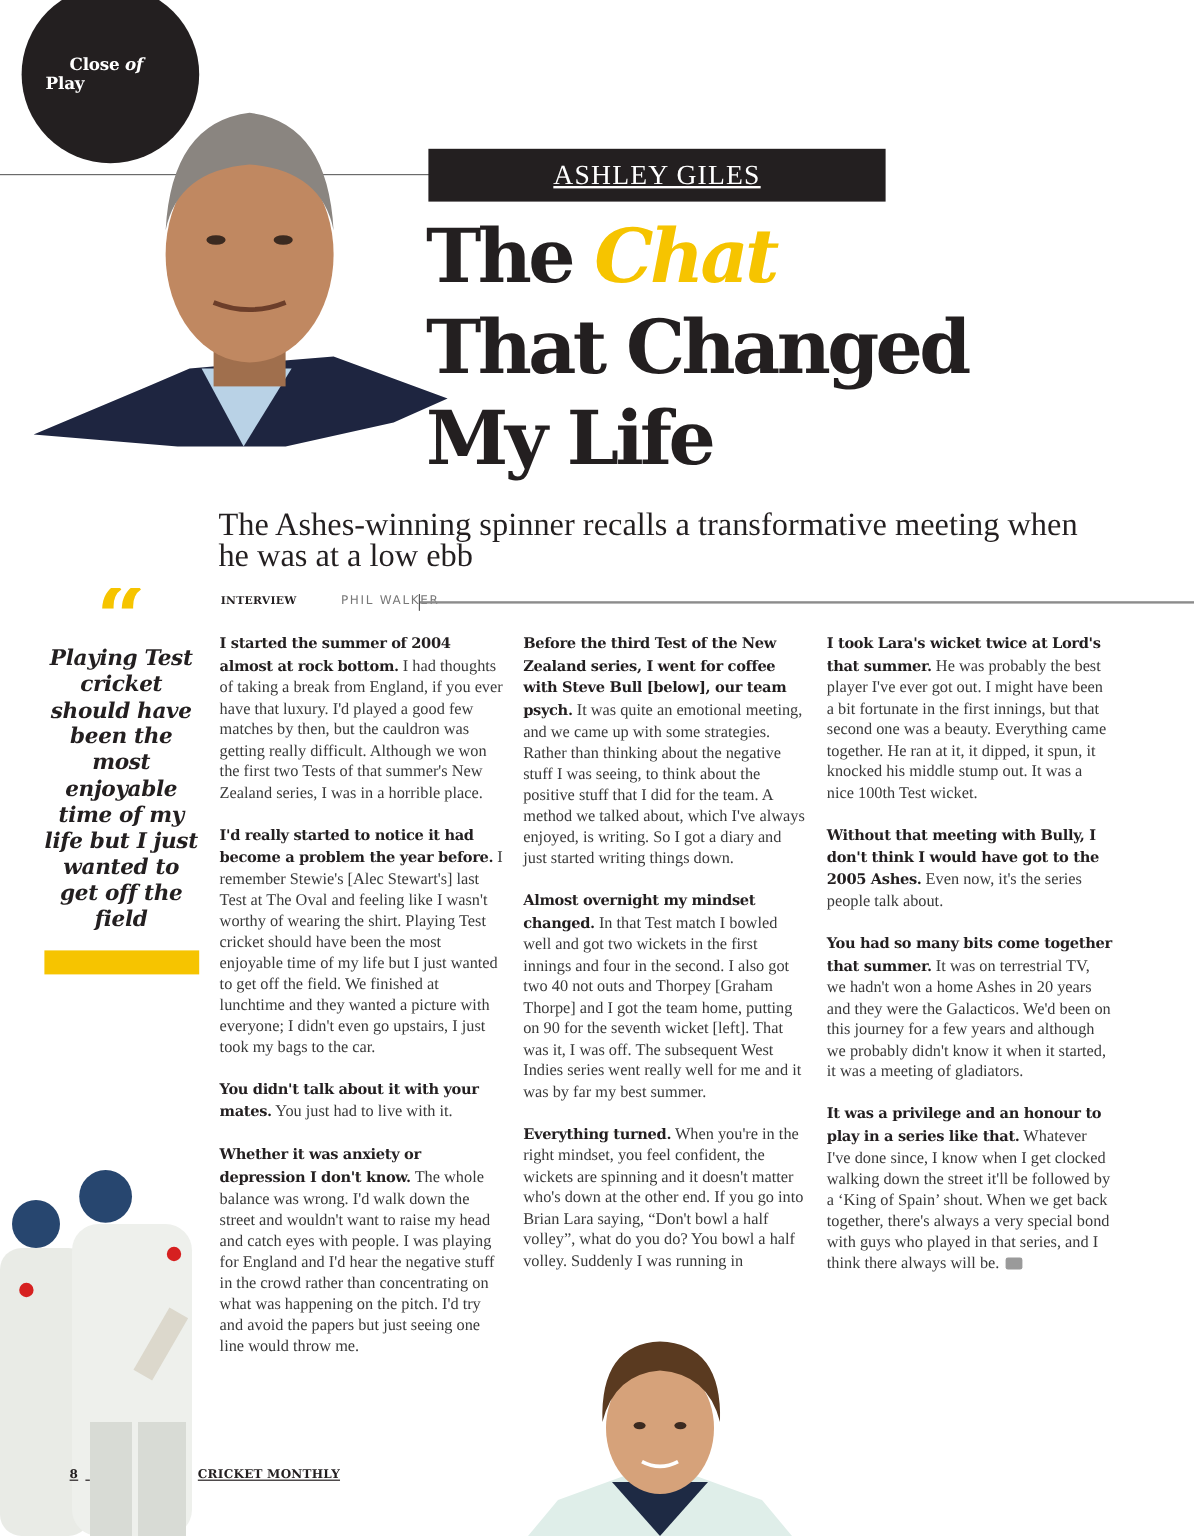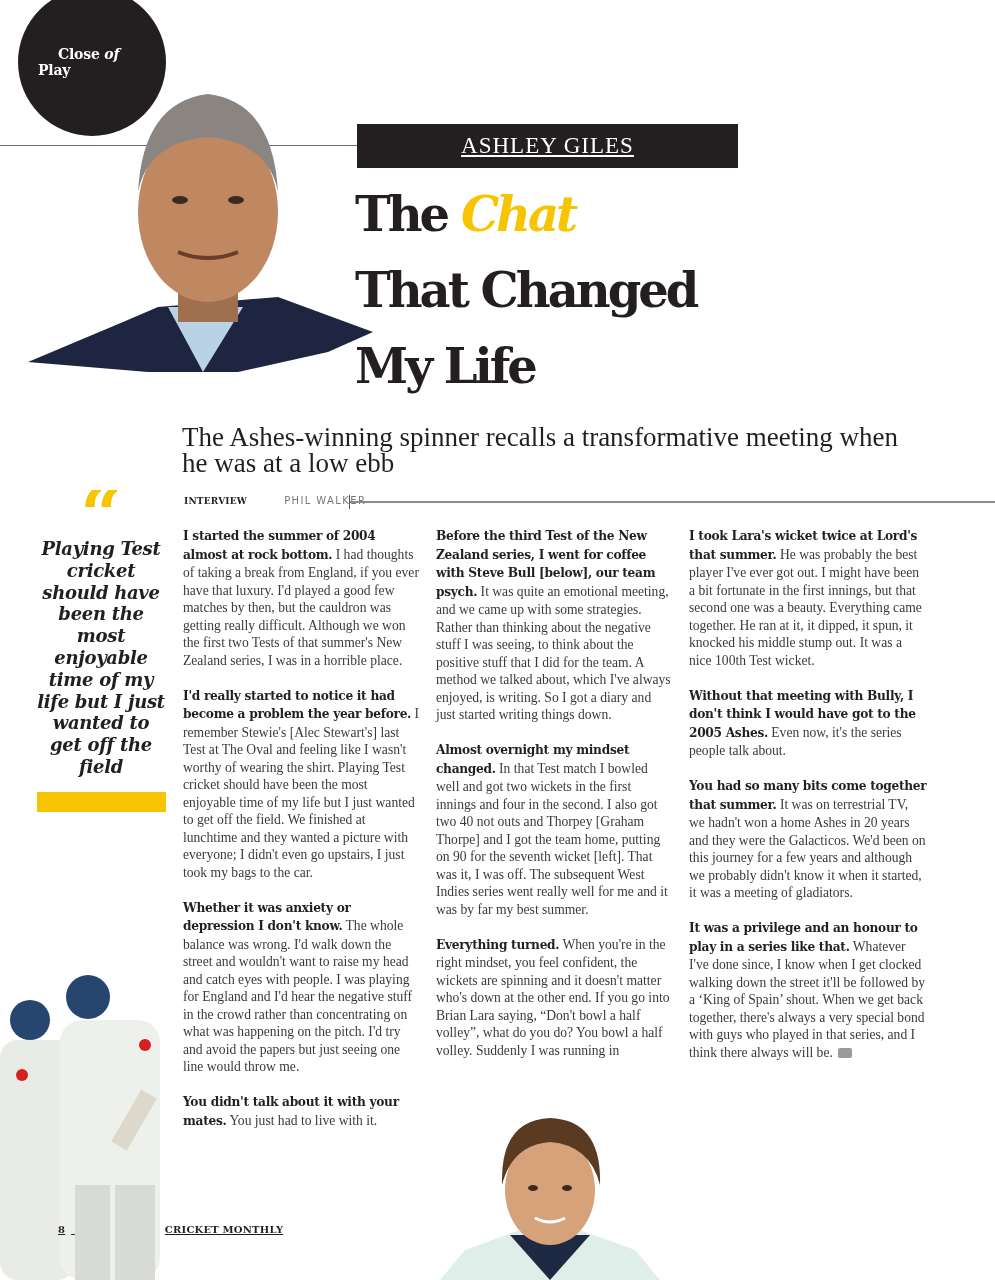--- a/index.html
+++ b/index.html
@@ -18,21 +18,21 @@
     .portrait { position: absolute; left: 28px; top: 82px; width: 350px; height: 300px; }
 
     .name-bar {
       position: absolute; left: 357px; top: 124px; width: 381px; height: 44px;
       background: #231f20; color: #fff; display: flex; align-items: center; justify-content: center;
       font-family: "Liberation Serif", serif; font-size: 23px; letter-spacing: 1px; text-decoration: underline;
     }
 
     .headline {
       position: absolute; left: 355px; top: 176px; width: 600px;
-      font-family: "DejaVu Serif", serif; font-weight: bold; font-size: 48px; line-height: 76px;
+      font-family: "DejaVu Serif", serif; font-weight: bold; font-size: 62px; line-height: 76px;
       letter-spacing: -3px; color: #231f20;
     }
     .headline .line { display: block; white-space: nowrap; }
     .headline .accent { color: #f6c400; font-style: italic; }
 
     .standfirst {
       position: absolute; left: 182px; top: 424px; width: 720px;
       font-family: "Liberation Serif", serif; font-size: 27px; line-height: 26px; color: #231f20;
     }
 
@@ -107,22 +107,22 @@
 
 <aside class="pullquote">
   <div class="qmark">“</div>
   <div class="qtext">Playing Test cricket should have been the most enjoyable time of my life but I just wanted to get off the field</div>
   <div class="qbar"></div>
 </aside>
 
 <div class="col col1">
   <p><b>I started the summer of 2004 almost at rock bottom.</b><span> I had thoughts of taking a break from England, if you ever have that luxury. I'd played a good few matches by then, but the cauldron was getting really difficult. Although we won the first two Tests of that summer's New Zealand series, I was in a horrible place.</span></p>
   <p><b>I'd really started to notice it had become a problem the year before.</b><span> I remember Stewie's [Alec Stewart's] last Test at The Oval and feeling like I wasn't worthy of wearing the shirt. Playing Test cricket should have been the most enjoyable time of my life but I just wanted to get off the field. We finished at lunchtime and they wanted a picture with everyone; I didn't even go upstairs, I just took my bags to the car.</span></p>
+  <p><b>You didn't talk about it with your mates.</b><span> You just had to live with it.</span></p>
   <p><b>Whether it was anxiety or depression I don't know.</b><span> The whole balance was wrong. I'd walk down the street and wouldn't want to raise my head and catch eyes with people. I was playing for England and I'd hear the negative stuff in the crowd rather than concentrating on what was happening on the pitch. I'd try and avoid the papers but just seeing one line would throw me.</span></p>
-  <p><b>You didn't talk about it with your mates.</b><span> You just had to live with it.</span></p>
 </div>
 
 <div class="col col2">
   <p><b>Before the third Test of the New Zealand series, I went for coffee with Steve Bull [below], our team psych.</b><span> It was quite an emotional meeting, and we came up with some strategies. Rather than thinking about the negative stuff I was seeing, to think about the positive stuff that I did for the team. A method we talked about, which I've always enjoyed, is writing. So I got a diary and just started writing things down.</span></p>
   <p><b>Almost overnight my mindset changed.</b><span> In that Test match I bowled well and got two wickets in the first innings and four in the second. I also got two 40 not outs and Thorpey [Graham Thorpe] and I got the team home, putting on 90 for the seventh wicket [left]. That was it, I was off. The subsequent West Indies series went really well for me and it was by far my best summer.</span></p>
   <p><b>Everything turned.</b><span> When you're in the right mindset, you feel confident, the wickets are spinning and it doesn't matter who's down at the other end. If you go into Brian Lara saying, “Don't bowl a half volley”, what do you do? You bowl a half volley. Suddenly I was running in</span></p>
 </div>
 
 <div class="col col3">
   <p><b>I took Lara's wicket twice at Lord's that summer.</b><span> He was probably the best player I've ever got out. I might have been a bit fortunate in the first innings, but that second one was a beauty. Everything came together. He ran at it, it dipped, it spun, it knocked his middle stump out. It was a nice 100th Test wicket.</span></p>

